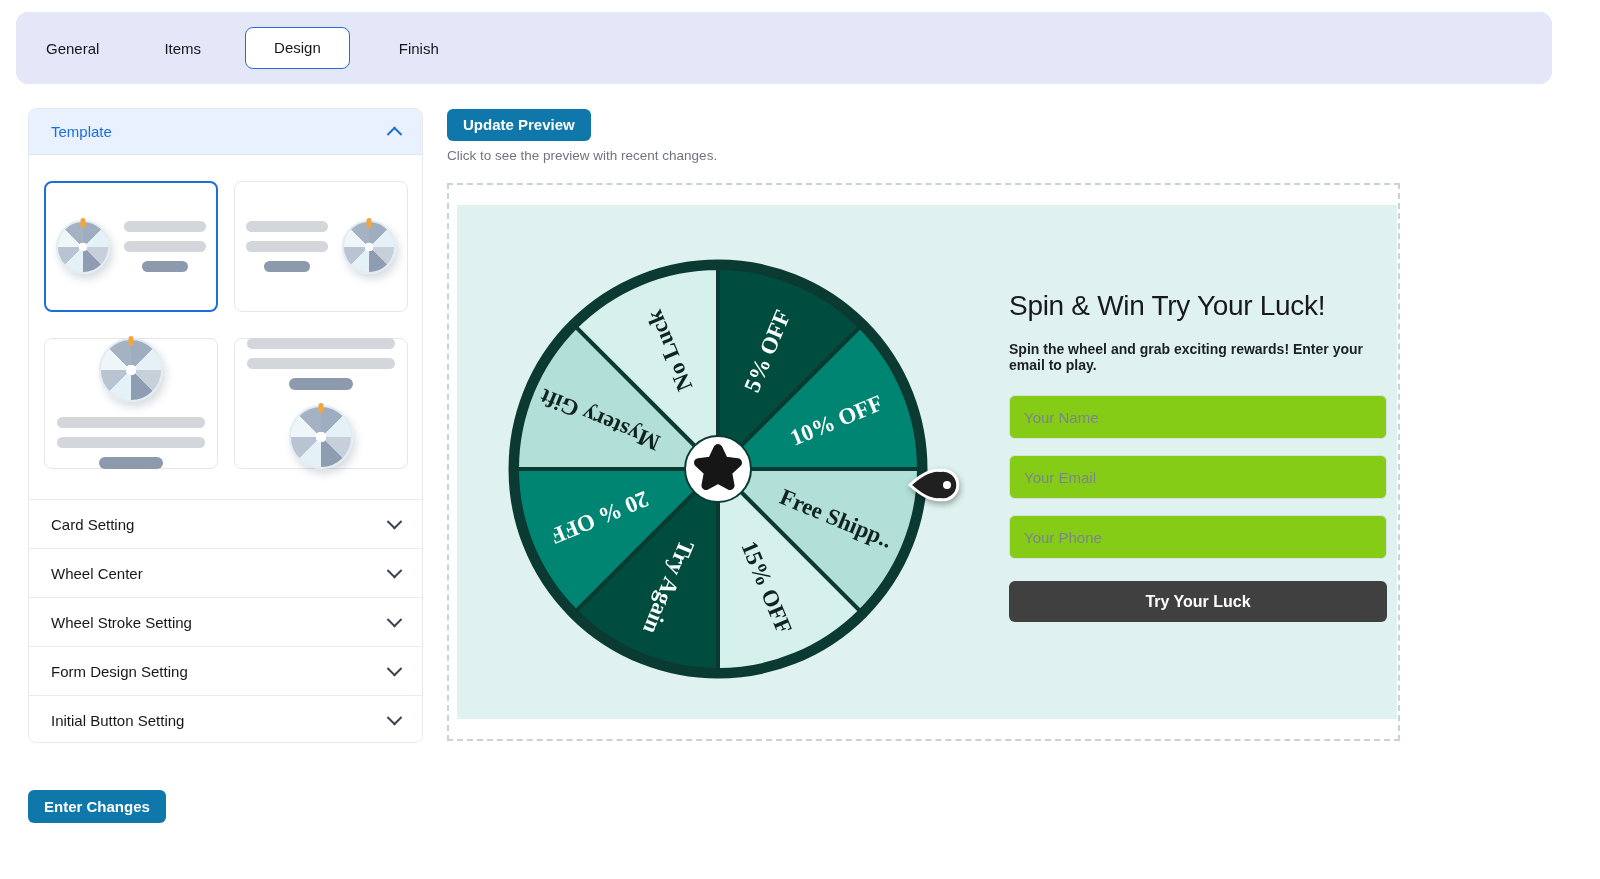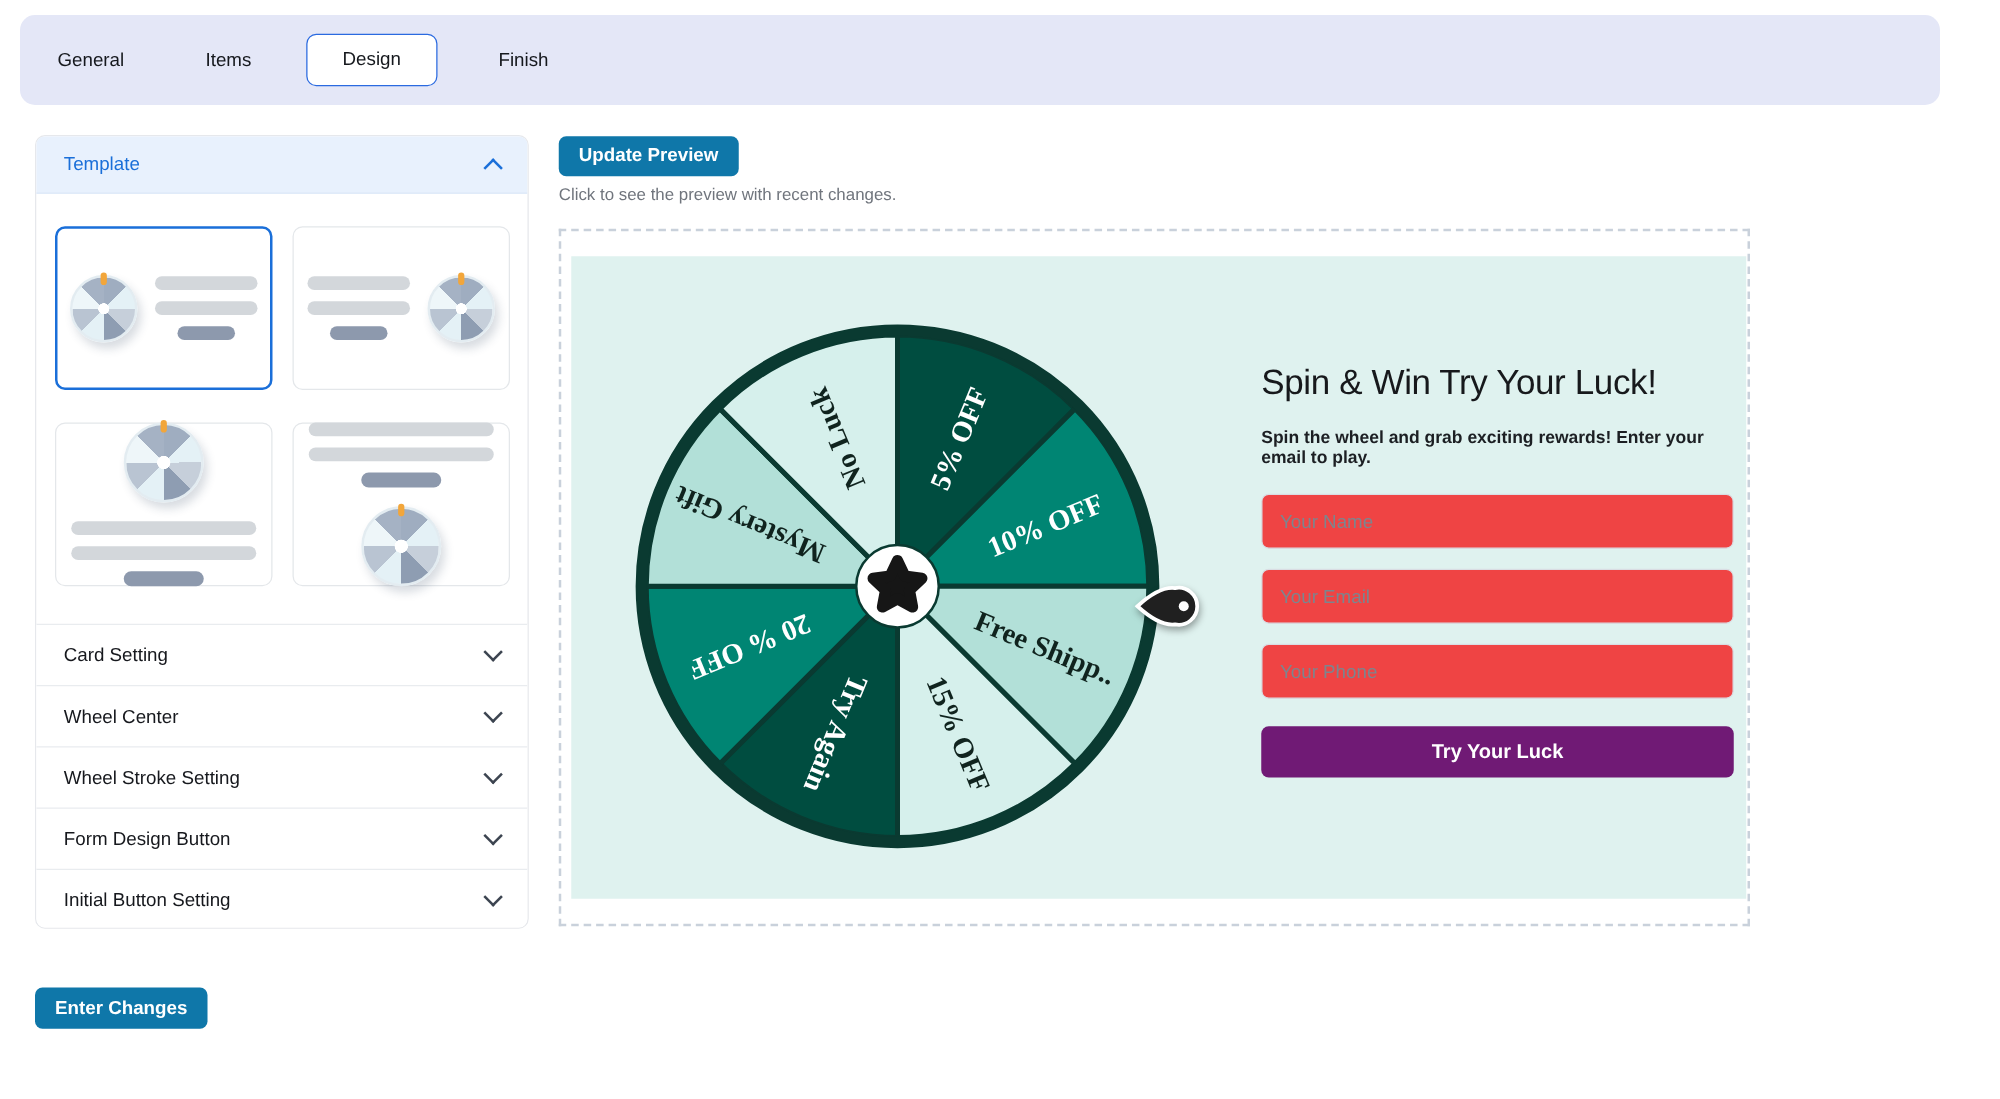--- a/index.html
+++ b/index.html
@@ -63,26 +63,26 @@
                    border:2px dashed #c9d1db; background:#fff; }
   .preview-canvas { position:absolute; left:8px; top:20px; right:1px; height:514px; background:#dff2ef; }
 
   .wheel-wrap { position:absolute; left:49px; top:52px; width:424px; height:424px; }
   .wheel-label { font-family:"Liberation Serif", serif; font-weight:700; font-size:23px; }
   .pointer { position:absolute; left:449px; top:258px; filter:drop-shadow(1px 3px 3px rgba(0,0,0,.35)); }
 
   .lead-form { position:absolute; left:552px; top:85px; width:378px; }
   .lead-title { font-size:28px; font-weight:400; color:#17191c; letter-spacing:-.3px; }
   .lead-sub { margin-top:19px; font-size:14px; font-weight:600; color:#1c1f23; }
-  .lead-input { display:block; width:100%; height:44px; margin-top:16px; background:#ef4444;
+  .lead-input { display:block; width:100%; height:44px; margin-top:16px; background:#84cc16;
                 border:1px solid #d9dde3; border-radius:6px; padding:0 14px; font-size:15px;
                 color:#24282d; font-family:"Liberation Sans", sans-serif; outline:none; }
   .lead-input:first-of-type { margin-top:22px; }
   .lead-input::placeholder { color:#7d858e; }
-  .cta-btn { display:block; width:100%; height:41px; margin-top:22px; background:#701a75; color:#fff;
+  .cta-btn { display:block; width:100%; height:41px; margin-top:22px; background:#404040; color:#fff;
              border:none; border-radius:6px; font-size:16px; font-weight:600; cursor:pointer;
              font-family:"Liberation Sans", sans-serif; }
 
   .save-btn { position:absolute; left:28px; top:790px; height:33px; line-height:33px; }
 </style>
 </head>
 <body>
 
 <div class="page">
 
@@ -144,21 +144,21 @@
     </div>
     <div class="accordion">
       <span class="acc-label">Wheel Center</span>
       <span class="chev chev-down"></span>
     </div>
     <div class="accordion">
       <span class="acc-label">Wheel Stroke Setting</span>
       <span class="chev chev-down"></span>
     </div>
     <div class="accordion">
-      <span class="acc-label">Form Design Button</span>
+      <span class="acc-label">Form Design Setting</span>
       <span class="chev chev-down"></span>
     </div>
     <div class="accordion">
       <span class="acc-label">Initial Button Setting</span>
       <span class="chev chev-down"></span>
     </div>
   </div>
 
   <button class="btn-blue update-btn">Update Preview</button>
   <div class="caption">Click to see the preview with recent changes.</div>

